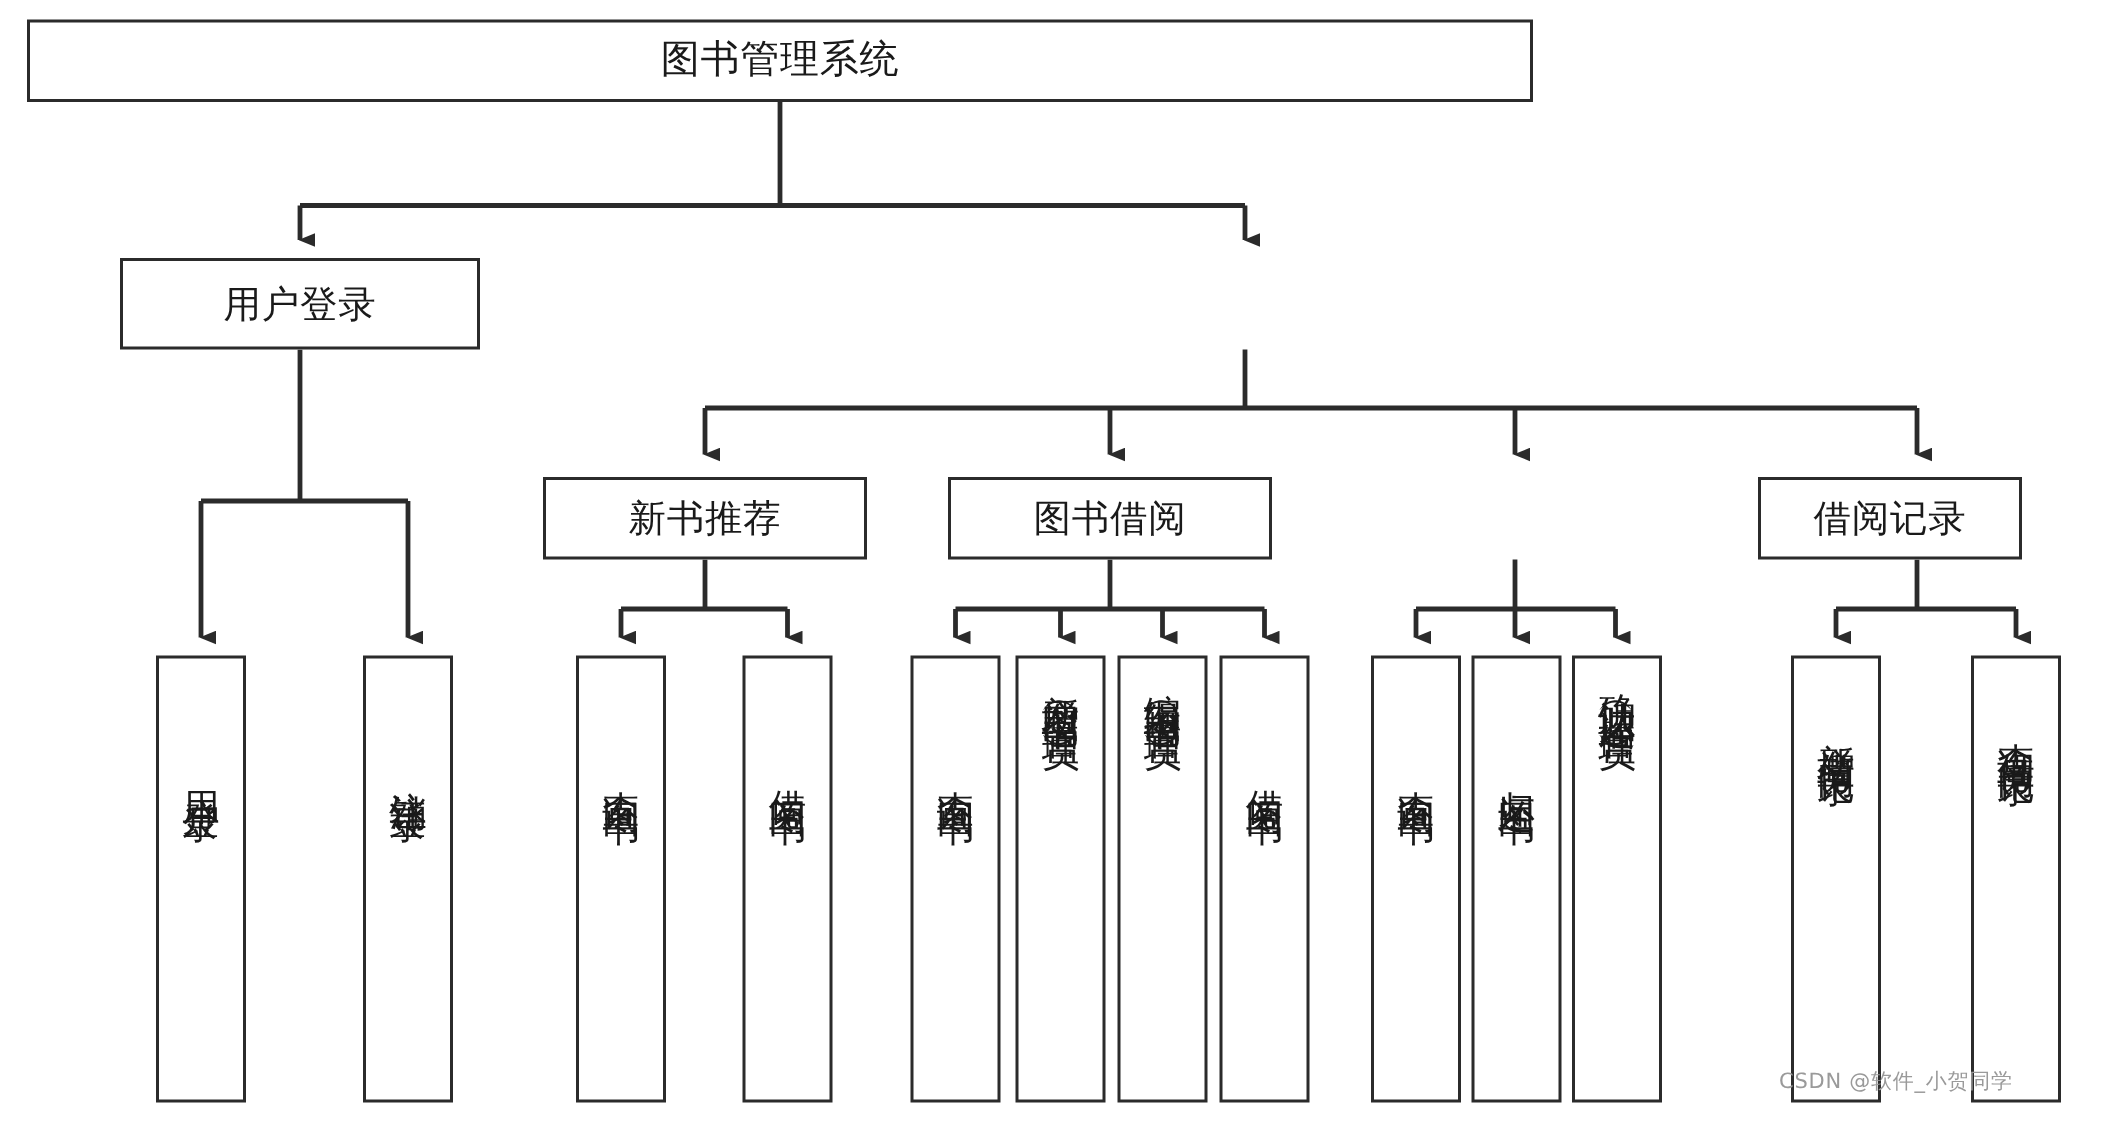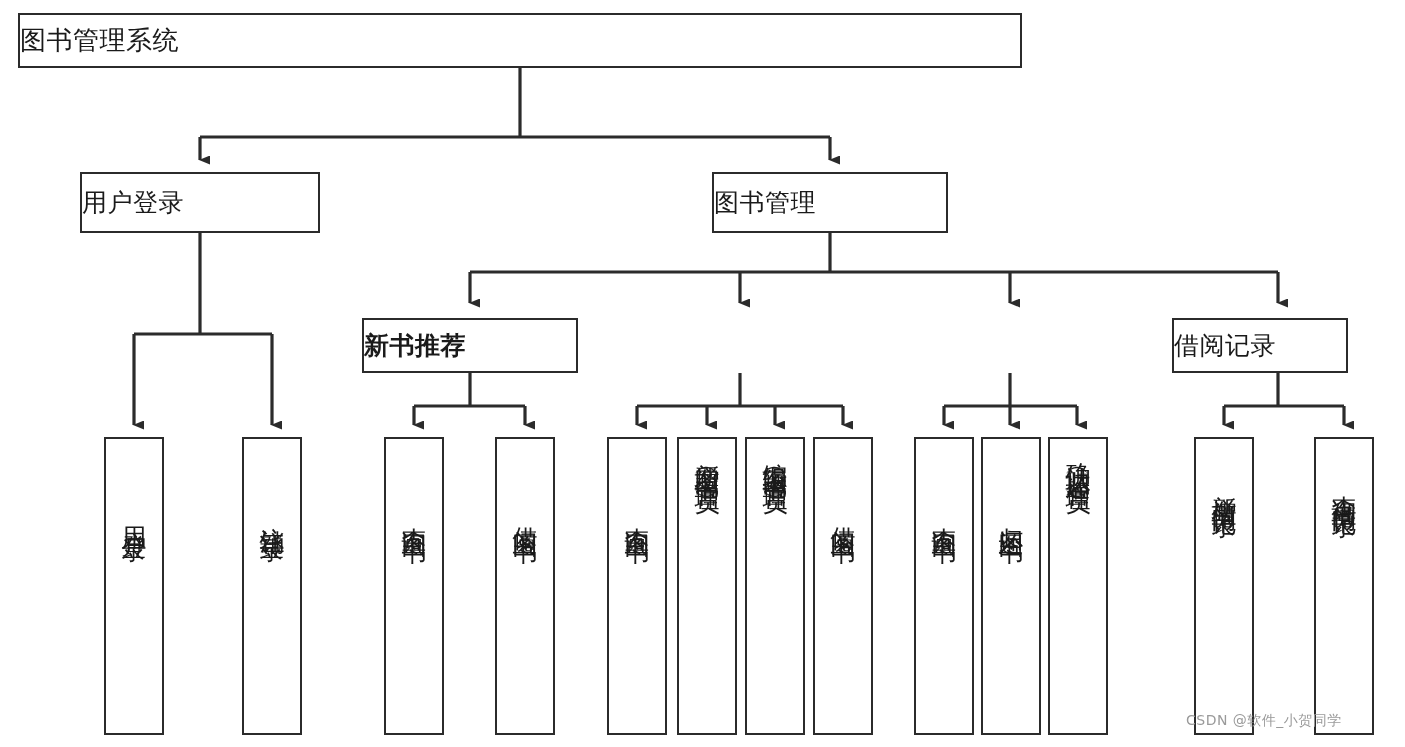--- a/index.html
+++ b/index.html
@@ -28,21 +28,21 @@
     height: 747px;
     pointer-events: none;
   }
   .node {
     position: absolute;
     box-sizing: border-box;
     background: #ffffff;
     border: 2px solid #2b2b2b;
     display: flex;
     align-items: center;
-    justify-content: flex-start;
+    justify-content: center;
     overflow: hidden;
   }
   .node .label {
     color: #1a1a1a;
     text-align: center;
     line-height: 1.02;
     white-space: pre-wrap;
   }
   
   .node.horiz .label {
@@ -146,26 +146,26 @@
     </g>
   </svg>
 
   <div class="node horiz root" style="left:18px; top:13px; width:1004px; height:55px;">
     <span class="label">图书管理系统</span>
   </div>
 
   <div class="node horiz" style="left:80px; top:172px; width:240px; height:61px;">
     <span class="label">用户登录</span>
   </div>
-  <div class="node horiz" style="left:712px; top:172px; width:236px; height:61px;">
-    <span class="label">图书管理</span>
-  </div>
-
-  <div class="node horiz" style="left:362px; top:318px; width:216px; height:55px;font-weight:bold;">
+
+  <div class="node horiz" style="left:362px; top:318px; width:216px; height:55px;">
     <span class="label">新书推荐</span>
+  </div>
+  <div class="node horiz" style="left:632px; top:318px; width:216px; height:55px;">
+    <span class="label">图书借阅</span>
   </div>
   <div class="node horiz" style="left:1172px; top:318px; width:176px; height:55px;">
     <span class="label">借阅记录</span>
   </div>
 
   <div class="node vert" style="left:104px; top:437px; width:60px; height:298px; padding-top:68px;">
     <span class="label">用户登录</span>
   </div>
   <div class="node vert" style="left:242px; top:437px; width:60px; height:298px; padding-top:68px;">
     <span class="label">注销登录</span>

